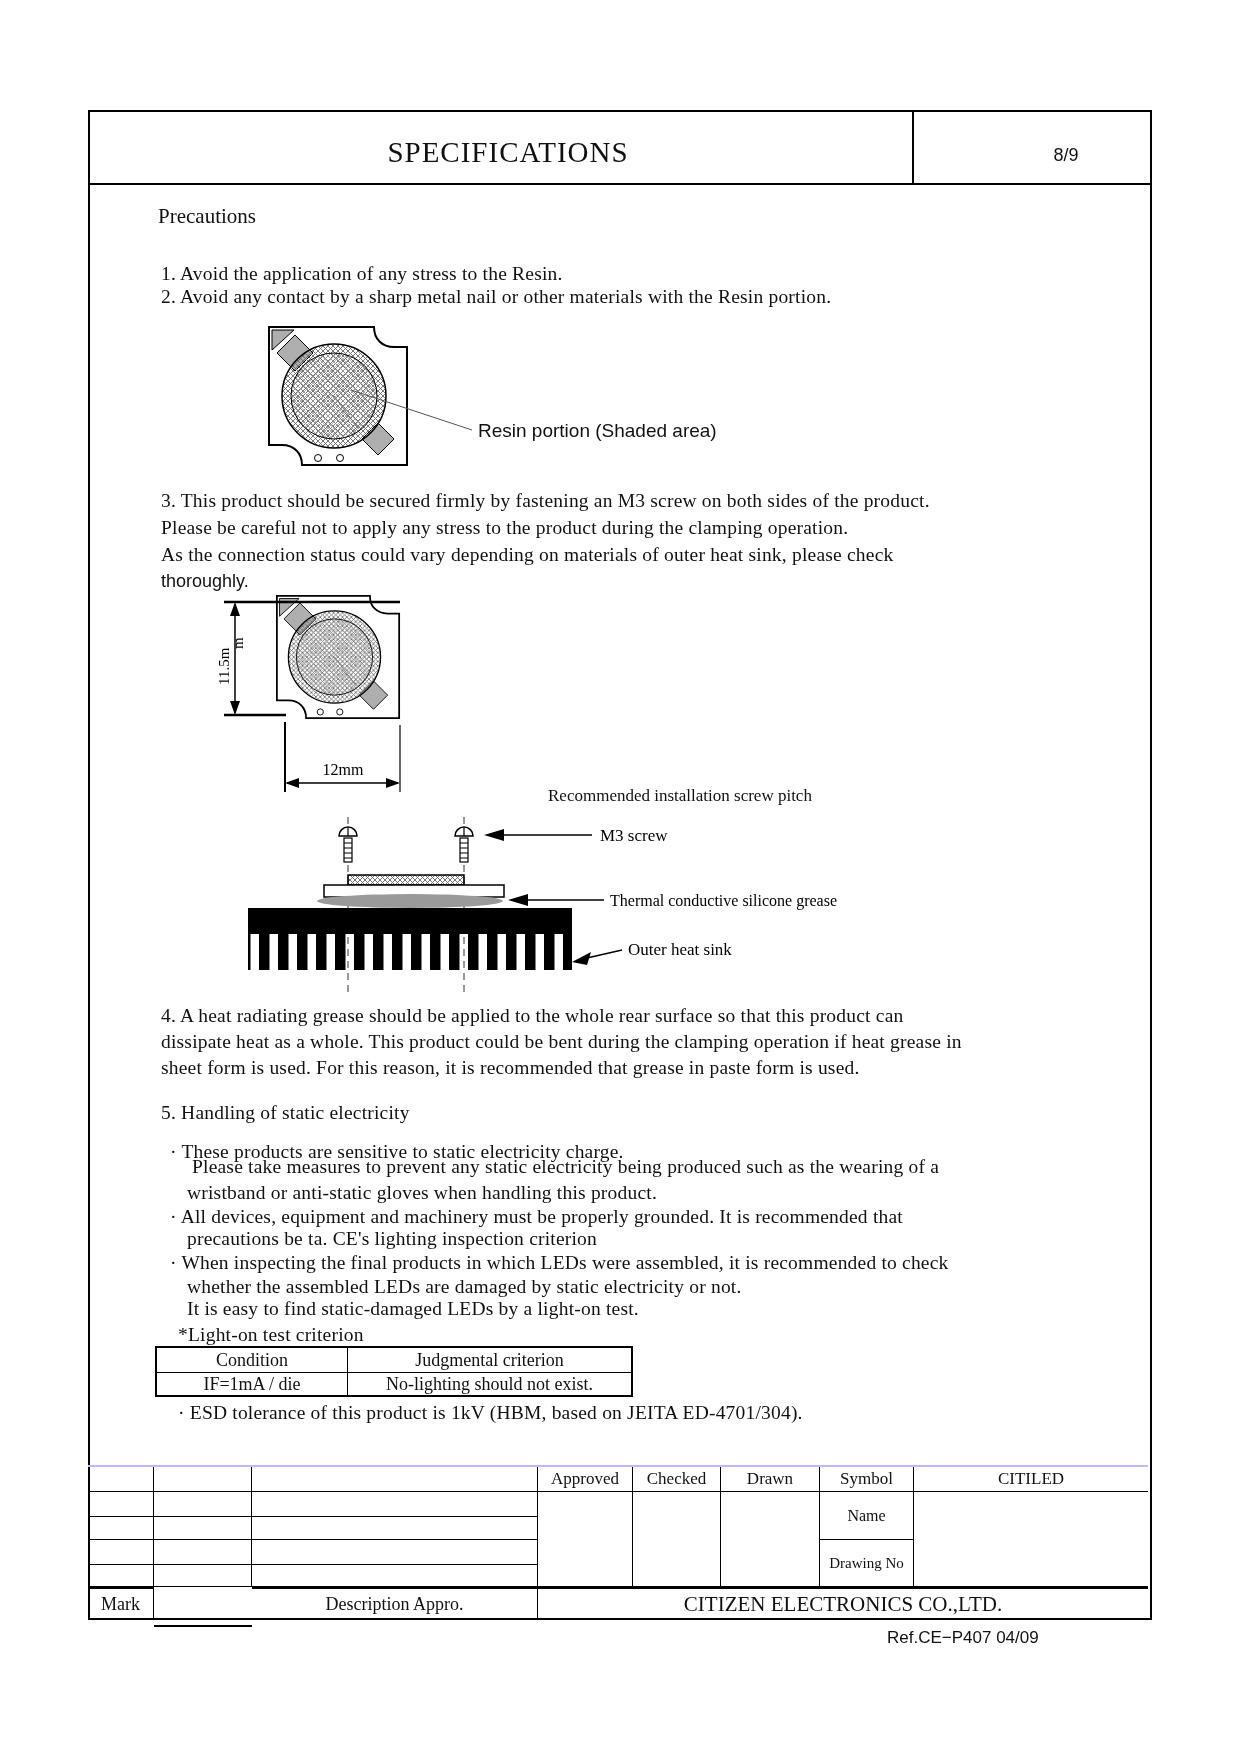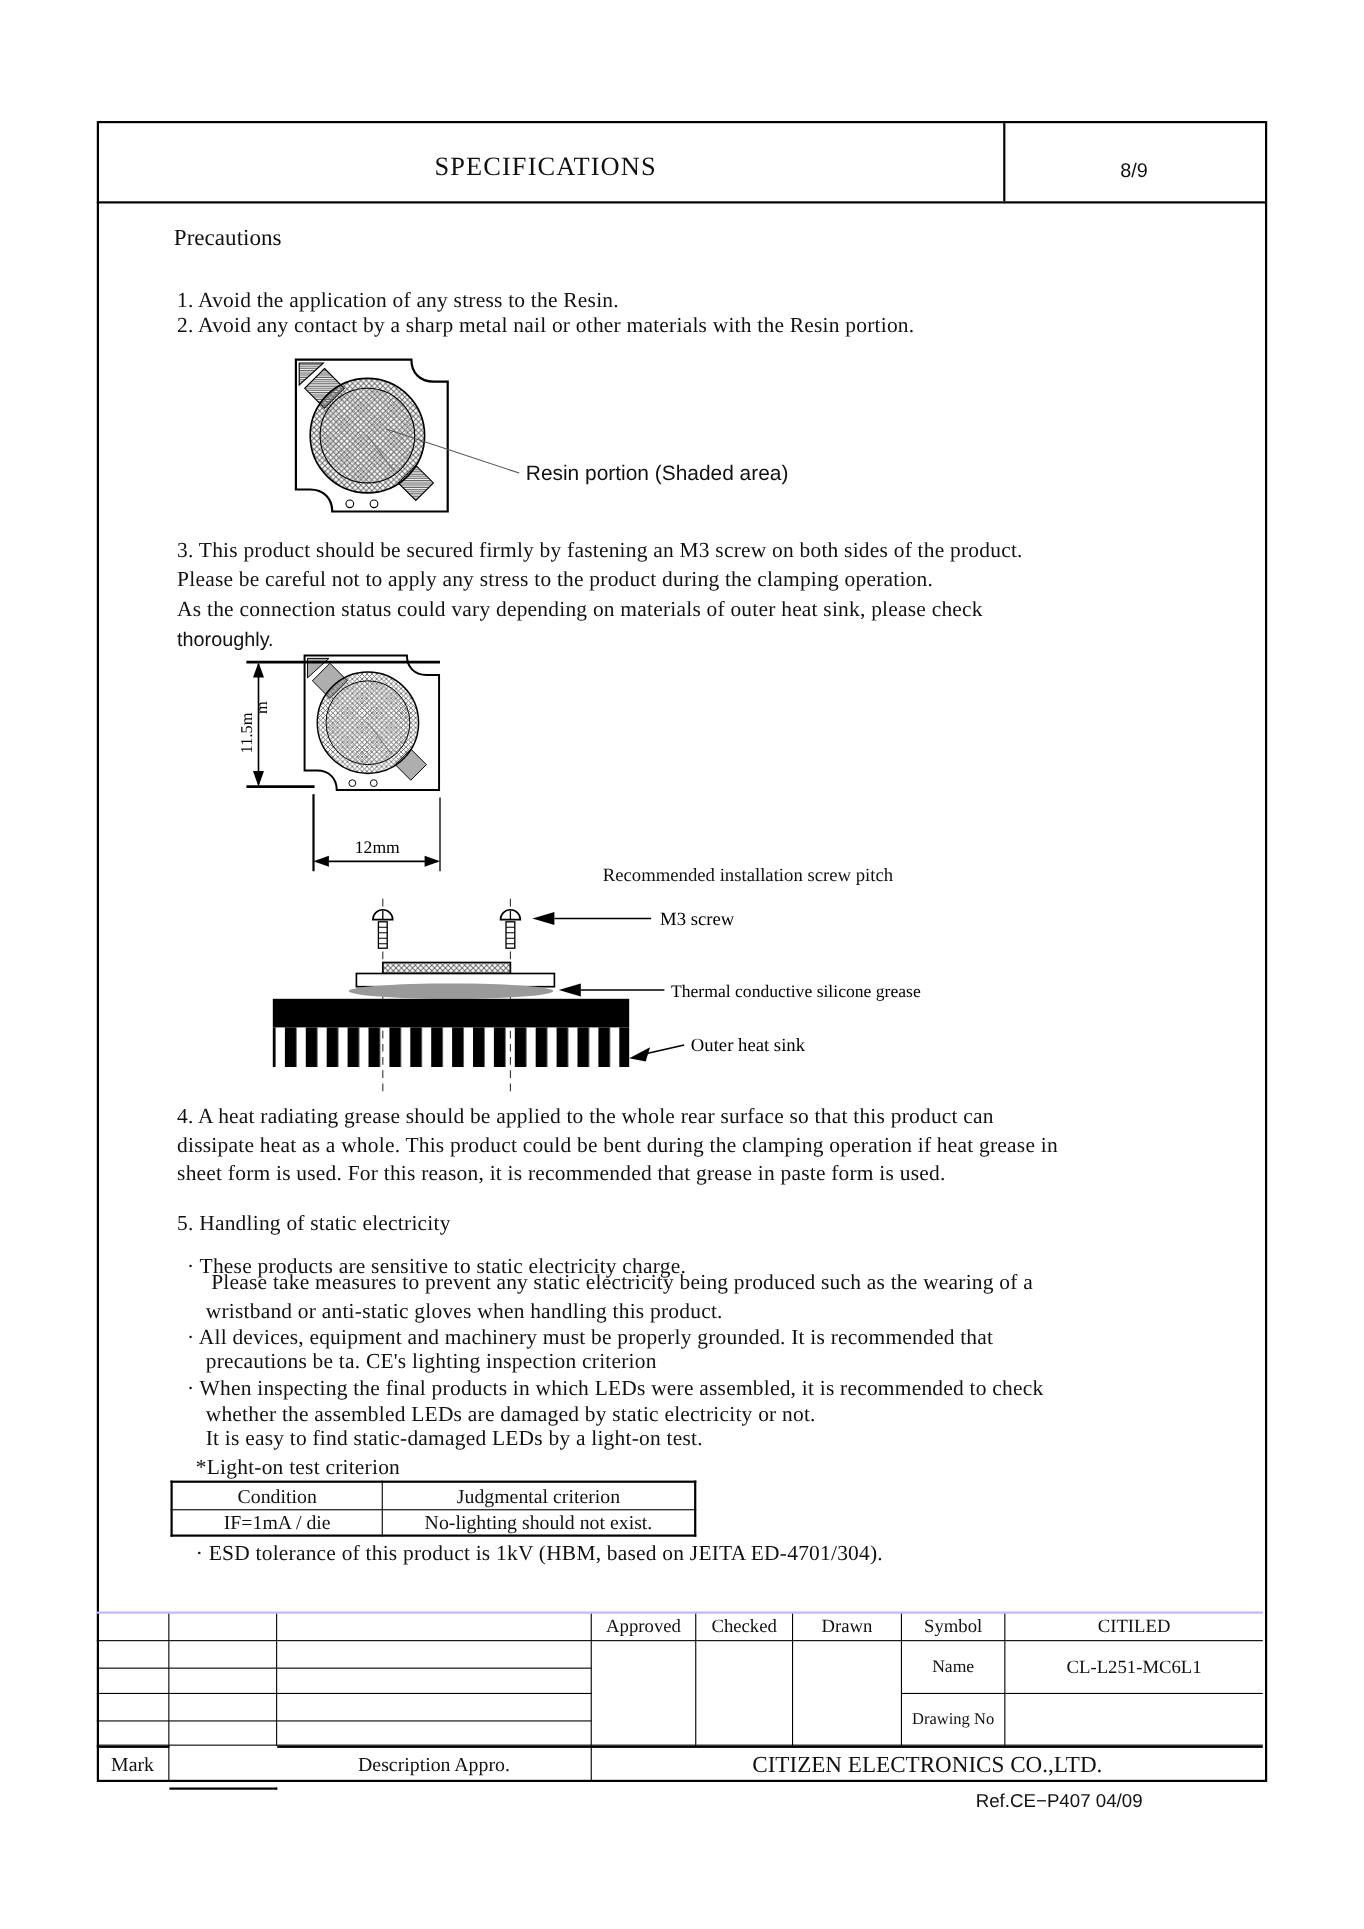--- a/index.html
+++ b/index.html
@@ -2,27 +2,27 @@
 <html><head>
 <meta charset="utf-8">
 <style>
   html,body{margin:0;padding:0;}
   body{width:1240px;height:1754px;background:#ffffff;position:relative;
        font-family:"Liberation Serif","DejaVu Serif",serif;color:#111;}
   .abs{position:absolute;white-space:nowrap;line-height:1.15;}
   .sans{font-family:"Liberation Sans","DejaVu Sans",sans-serif;}
   .pagebox{position:absolute;left:88px;top:110px;width:1060px;height:1506px;
            border:2px solid #000;}
-  .hdr-title{position:absolute;left:84px;top:112px;width:824px;height:82px;
+  .hdr-title{position:absolute;left:96px;top:112px;width:824px;height:82px;
              display:flex;align-items:center;justify-content:center;
-             font-size:24px;letter-spacing:1px;}
+             font-size:29px;letter-spacing:1px;}
   .hdr-div{position:absolute;left:912px;top:112px;width:0;height:71px;border-left:2px solid #000;}
   .hdr-sep{position:absolute;left:88px;top:183px;width:1062px;height:0;border-top:2px solid #000;}
   .hdr-page{position:absolute;left:914px;top:112px;width:234px;height:86px;
-            display:flex;align-items:center;justify-content:center;font-size:18px;}
+            display:flex;align-items:center;justify-content:center;font-size:18px;padding-left:35px;}
   .body-line{font-size:19.5px;letter-spacing:0.2px;}
   .lbl17{font-size:17px;}
   
   .ttab{position:absolute;left:155px;top:1346px;width:478px;border:2px solid #000;
         border-collapse:collapse;}
   .ttab td{border:1px solid #000;text-align:center;font-size:18px;padding:0;}
   .ttab tr.hd td{height:24px;}
   .ttab tr.dt td{height:22px;}
   
   .ft{position:absolute;left:88px;top:1465px;width:1060px;height:153px;
@@ -202,21 +202,20 @@
   <div style="grid-column:3;grid-row:4;"></div>
   <div style="grid-column:1;grid-row:5;"></div>
   <div style="grid-column:2;grid-row:5;"></div>
   <div style="grid-column:3;grid-row:5;"></div>
 
   <div style="grid-column:4;grid-row:2/6;"></div>
   <div style="grid-column:5;grid-row:2/6;"></div>
   <div style="grid-column:6;grid-row:2/6;"></div>
 
   <div style="grid-column:7;grid-row:2/4;font-size:16px;">Name</div>
-  <div class="noR big" style="grid-column:8;grid-row:2/4;">CL-L251-MC6L1</div>
   <div style="grid-column:7;grid-row:4/6;font-size:15px;">Drawing No</div>
   <div class="noR" style="grid-column:8;grid-row:4/6;"></div>
 
   <div class="noB hv" style="grid-column:1;grid-row:6;font-size:18px;">Mark</div>
   <div class="noB hv" style="grid-column:2;grid-row:6;font-size:22px;margin-top:38px;">Date</div>
   <div class="noB noR hv" style="grid-column:4/9;grid-row:6;font-size:21px;">CITIZEN ELECTRONICS CO.,LTD.</div>
   <div class="noB hv" style="grid-column:3;grid-row:6;font-size:18px;">Description Appro.</div>
 </div>
 
 <div class="abs sans" style="left:887px;top:1628px;font-size:17px;">Ref.CE−P407 04/09</div>

